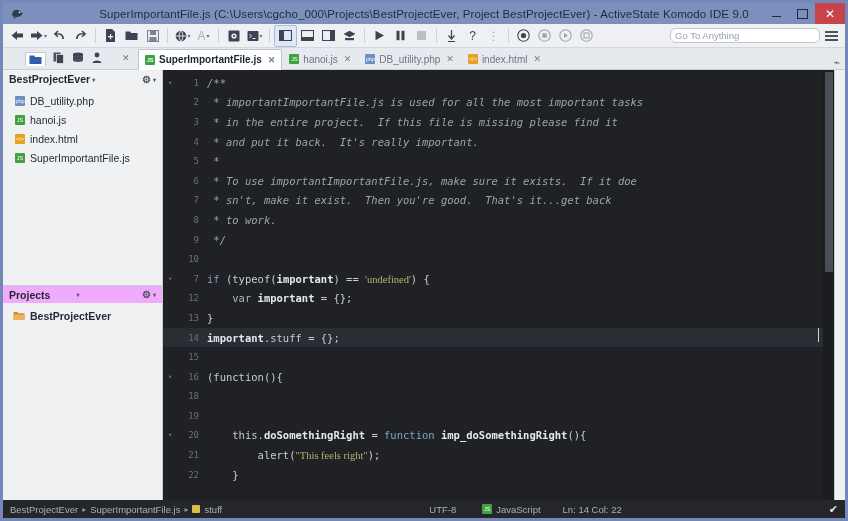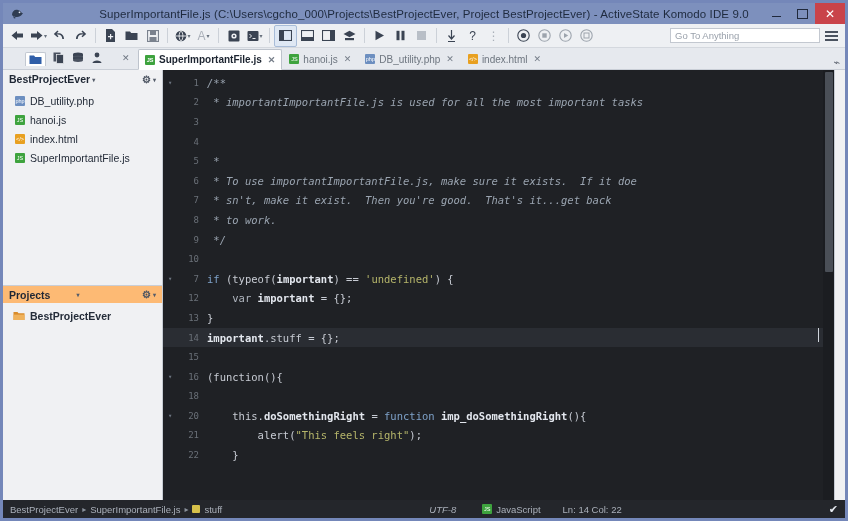--- a/index.html
+++ b/index.html
@@ -52,21 +52,21 @@
     display:flex;align-items:center;justify-content:center;
     font-size:12px;color:#3b4453;
   }
   .tb.dim{color:#aab0b9;}
   .tb.pressed{border:1px solid #a8bcd8;background:#dfe8f4;border-radius:2px;}
   .caret{font-size:6px;color:#67707d;margin-left:1px;}
   .tbsep{width:1px;height:15px;background:#ccd1d8;margin:0 4px;}
   .gotobox{
     margin-left:auto;margin-right:5px;
     width:150px;height:15px;background:#fff;
-    border:1px solid #c3c8d0;border-radius:0;
+    border:1px solid #c3c8d0;border-radius:6px;
     font-size:9.5px;color:#9aa1ab;
     display:flex;align-items:center;padding-left:4px;box-sizing:border-box;
   }
   .hamb{display:flex;flex-direction:column;gap:2px;margin-right:3px;}
   .hamb i{display:block;width:13px;height:2px;background:#4a525f;}
 
   
   .tabbar{
     height:22px;background:#e6e9ee;border-bottom:1px solid #c9ced6;
     display:flex;align-items:flex-end;box-sizing:border-box;
@@ -109,21 +109,21 @@
     width:160px;background:#f0f1f3;border-right:1px solid #c6cbd3;
     box-sizing:border-box;display:flex;flex-direction:column;
     flex-shrink:0;
   }
   .pane-head{
     height:18px;display:flex;align-items:center;
     padding:0 6px;box-sizing:border-box;
     font-size:10.5px;font-weight:bold;color:#1f2734;
     background:#f0f1f3;
   }
-  .pane-head.sub{border-top:1px solid #c9ced6;background:#fdba74;}
+  .pane-head.sub{border-top:1px solid #c9ced6;background:#f0abfc;}
   .ph-caret{font-size:6px;color:#555d6a;margin-left:2px;}
   .ph-gear{margin-left:auto;font-size:10px;color:#4d5562;}
   .tree{flex:1;overflow:hidden;padding-top:3px;}
   .trow{
     height:19px;display:flex;align-items:center;gap:5px;
     padding-left:12px;font-size:10.5px;color:#242c39;
   }
   .projrow{font-weight:bold;padding-left:10px;}
 
   
@@ -137,21 +137,21 @@
   .fold{
     width:14px;text-align:center;font-size:7px;color:#6e7682;flex-shrink:0;
   }
   .lnum{
     width:22px;text-align:right;padding-right:8px;
     font-size:9px;color:#6a7078;flex-shrink:0;
   }
   .ctext{color:#c8ccd4;}
   .c-com{color:#9aa4b0;font-style:italic;}
   .c-kw{color:#7ea2c9;}
-  .c-str{color:#b5b56a;}
+  .c-str{color:#b5b56a;font-family:Liberation Serif, serif;}
   .c-bold{color:#e3e7ee;font-weight:bold;}
   .c-fn{color:#e3e7ee;font-weight:bold;}
   .c-under{color:#c8ccd4;text-decoration:underline;}
   .c-dim{color:#b0b6bf;}
   .caretbar{
     position:absolute;left:655px;top:258px;width:1px;height:14px;
     background:#cfd4db;
   }
   .vscroll{
     position:absolute;right:0;top:0;width:11px;height:100%;
@@ -167,21 +167,21 @@
     box-sizing:border-box;flex-shrink:0;
   }
 
   
   .status{
     height:18px;background:#24262b;display:flex;align-items:center;
     font-size:9.5px;color:#aab0ba;padding:0 7px;box-sizing:border-box;
   }
   .st-seg{display:flex;align-items:center;gap:4px;}
   .st-arrow{color:#8a919c;font-size:8px;}
-  .st-enc{margin-left:auto;font-style:italic;}
+  .st-enc{margin-left:auto;}
   .st-lang{margin-left:26px;display:flex;align-items:center;gap:4px;}
   .st-pos{margin-left:22px;}
   .st-check{margin-left:auto;color:#e6eaf0;font-size:11px;}
   .stuff-ico{width:8px;height:8px;background:#d7c14a;border-radius:1px;}
 </style>
 </head>
 <body>
 
 <div class="win">
 
@@ -451,35 +451,36 @@
             </svg>
           <span>BestProjectEver</span>
         </div>
       </div>
     </div>
 
     <div class="editor">
       <div class="codearea" id="codearea">
           <div class="cline"><span class="fold">▾</span><span class="lnum">1</span><span><span class="c-com">/**</span></span></div>
           <div class="cline"><span class="fold"></span><span class="lnum">2</span><span><span class="c-com"> * importantImportantFile.js is used for all the most important tasks</span></span></div>
-          <div class="cline"><span class="fold"></span><span class="lnum">3</span></div>
-          <div class="cline"><span class="fold"></span><span class="lnum">4</span></div>
+          <div class="cline"><span class="fold"></span><span class="lnum">3</span><span><span class="c-com"> * in the entire project.  If this file is missing please find it</span></span></div>
+          <div class="cline"><span class="fold"></span><span class="lnum">4</span><span><span class="c-com"> * and put it back.  It's really important.</span></span></div>
           <div class="cline"><span class="fold"></span><span class="lnum">5</span><span><span class="c-com"> *</span></span></div>
           <div class="cline"><span class="fold"></span><span class="lnum">6</span><span><span class="c-com"> * To use importantImportantFile.js, make sure it exists.  If it doe</span></span></div>
           <div class="cline"><span class="fold"></span><span class="lnum">7</span><span><span class="c-com"> * sn't, make it exist.  Then you're good.  That's it...get back</span></span></div>
           <div class="cline"><span class="fold"></span><span class="lnum">8</span><span><span class="c-com"> * to work.</span></span></div>
           <div class="cline"><span class="fold"></span><span class="lnum">9</span><span><span class="c-com"> */</span></span></div>
           <div class="cline"><span class="fold"></span><span class="lnum">10</span><span></span></div>
           <div class="cline"><span class="fold">▾</span><span class="lnum">7</span><span><span class="c-kw">if</span><span class="ctext"> (typeof(</span><span class="c-bold">important</span><span class="ctext">) == </span><span class="c-str">'undefined'</span><span class="ctext">) {</span></span></div>
           <div class="cline"><span class="fold"></span><span class="lnum">12</span><span><span class="c-dim">    var </span><span class="c-bold">important</span><span class="ctext"> = {};</span></span></div>
           <div class="cline"><span class="fold"></span><span class="lnum">13</span><span><span class="ctext">}</span></span></div>
           <div class="cline cur"><span class="fold"></span><span class="lnum">14</span><span><span class="c-bold">important</span><span class="ctext">.stuff = {};</span></span></div>
           <div class="cline"><span class="fold"></span><span class="lnum">15</span><span></span></div>
           <div class="cline"><span class="fold">▾</span><span class="lnum">16</span><span><span class="ctext">(function(){</span></span></div>
           <div class="cline"><span class="fold"></span><span class="lnum">18</span></div>
+          <div class="cline"><span class="fold"></span><span class="lnum">19</span><span></span></div>
           <div class="cline"><span class="fold">▾</span><span class="lnum">20</span><span><span class="ctext">    this.</span><span class="c-bold">doSomethingRight</span><span class="ctext"> = </span><span class="c-kw">function</span><span class="ctext"> </span><span class="c-fn">imp_doSomethingRight</span><span class="ctext">(){</span></span></div>
           <div class="cline"><span class="fold"></span><span class="lnum">21</span><span><span class="ctext">        alert(</span><span class="c-str">"This feels right"</span><span class="ctext">);</span></span></div>
           <div class="cline"><span class="fold"></span><span class="lnum">22</span><span><span class="ctext">    }</span></span></div>
         </div>
       <div class="caretbar"></div>
       <div class="vscroll">
         <div class="vthumb"></div>
       </div>
     </div>
 

